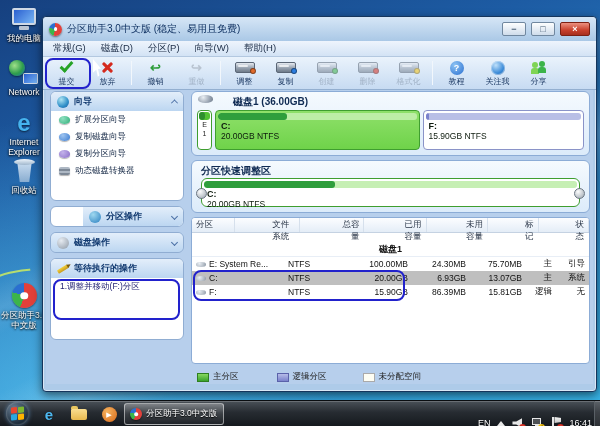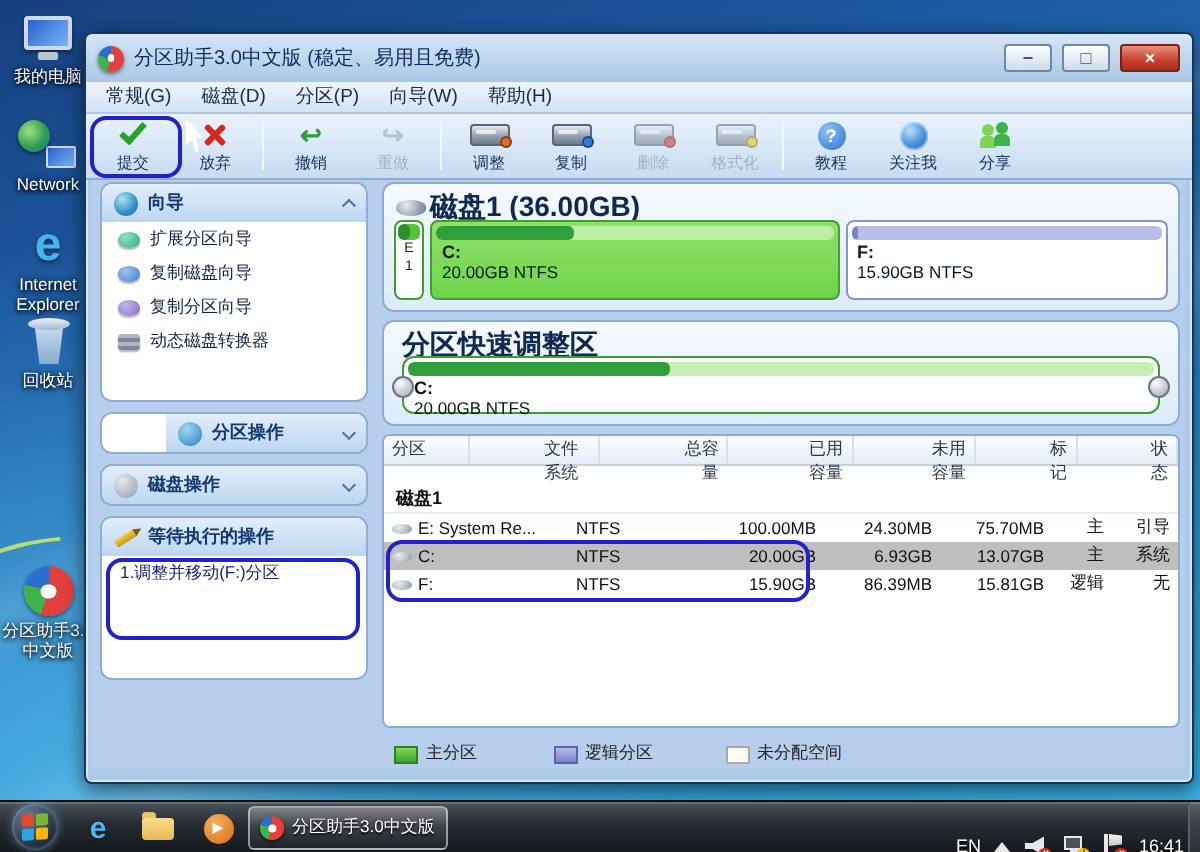--- a/index.html
+++ b/index.html
@@ -116,21 +116,21 @@
   .h-disk { background:radial-gradient(circle at 35% 30%,#e6ebf1,#8e99a6); }
   .pencil { width:12px; height:4px; border-radius:1px; transform:rotate(-32deg);
             background:linear-gradient(#f3d03e,#c89b1e); position:relative; }
   .pencil::after { content:""; position:absolute; right:-3px; top:0; border-left:4px solid #7a5c10;
             border-top:2px solid transparent; border-bottom:2px solid transparent; }
   .pend-item { font-size:8.5px; color:#1d1d6e; padding:3px 0 2px 9px; white-space:nowrap; }
 
   .main { position:absolute; left:145px; top:0; right:1px; bottom:0; }
   .mpanel { position:absolute; left:0; right:2px; border:1px solid #8cacd6; border-radius:6px;
             background:linear-gradient(#f5fafe,#dcebfa); }
-  .mp-head { display:flex; align-items:center; gap:2px; padding:3px 6px 1px; font-size:14px; font-weight:bold; color:#0f2a52; }
+  .mp-head { display:flex; gap:20px; padding:3px 6px 1px; font-size:10px; font-weight:bold; color:#0f2a52; }
   .diskic { width:15px; height:8px; border-radius:50%/45%; background:radial-gradient(circle at 35% 30%,#e9eef3,#97a2b0 60%,#6f7b8a); }
   .bars { position:absolute; left:5px; right:5px; top:18px; bottom:5px; display:flex; gap:3px; }
   .pbox { border-radius:4px; position:relative; overflow:hidden; }
   .strip { height:7px; margin:2px 2px 1px; border-radius:3px; position:relative; overflow:hidden; }
   .strip .fill { position:absolute; left:0; top:0; bottom:0; border-radius:3px; }
   .p-e { width:15px; border:1px solid #3f9e2f; background:#fff; }
   .p-e .strip { background:#53c234; margin:1px; height:8px; }
   .p-e .strip .fill { width:55%; background:#2e8f2e; }
   .p-e .etxt { font-size:7px; line-height:1.25; text-align:center; color:#222; }
   .p-c { flex:1.27; border:1px solid #3f9e2f; background:linear-gradient(#8fe06a,#6fd34a); }
@@ -153,21 +153,21 @@
 
   .tpanel { position:absolute; left:0; right:2px; top:127px; height:147px; background:#fff;
             border:1px solid #8cacd6; border-radius:4px; overflow:hidden; }
   .thead { height:15px; display:flex; background:linear-gradient(#fcfdff,#e4edf7); border-bottom:1px solid #c5d2e2;gap:33px; }
   .thead div { font-size:8.5px; color:#2a3648; padding:1px 4px; border-right:1px solid #d6e0ec; }
   .trow { height:14px; display:flex; align-items:center; font-size:8.5px; color:#111; }
   .trow div { padding:0 4px; white-space:nowrap; overflow:hidden; }
   .c1{width:92px;} .c2{width:64px;} .c3{width:64px;text-align:right;} .c4{width:58px;text-align:right;}
   .c5{width:56px;text-align:right;} .c6{width:30px;text-align:right;} .c7{flex:1;text-align:right;padding-right:8px;}
   .tgroup { height:16px; margin-top:8px; padding:2px 6px; font-size:9px; font-weight:bold; color:#111;
-            border-bottom:1px solid #e8eef6; }
+            border-bottom:1px solid #e8eef6;text-align:center; }
   .row-sel { background:#bfbfbf; }
   .pdisk { display:inline-block; width:10px; height:5px; border-radius:50%/45%; margin-right:3px;
            background:radial-gradient(circle at 35% 30%,#e9eef3,#8e99a6); vertical-align:middle; }
   .legend { position:absolute; left:2px; top:280px; height:14px; display:flex; align-items:center; font-size:8.5px; color:#222; }
   .lsw { width:12px; height:9px; border:1px solid #888; margin-right:4px; }
   .lg1 { background:linear-gradient(#86d860,#3aa32a); border-color:#2e7f20; }
   .lg2 { background:linear-gradient(#b6bce8,#7a82cc); border-color:#5a62aa; }
   .lg3 { background:#fdfdf3; border-color:#aaa; }
   .lgap1 { margin-left:4px; } .lgap2 { margin-left:38px; } .lgap3 { margin-left:36px; }
 
@@ -311,20 +311,28 @@
       <div class="ica">
           <div class="drv">
             <span class="bdg b-copy"></span>
           </div>
         </div>
       <span>复制</span>
     </div>
     <div class="tbtn dis">
       <div class="ica">
           <div class="drv">
+            <span class="bdg b-create"></span>
+          </div>
+        </div>
+      <span>创建</span>
+    </div>
+    <div class="tbtn dis">
+      <div class="ica">
+          <div class="drv">
             <span class="bdg b-del"></span>
           </div>
         </div>
       <span>删除</span>
     </div>
     <div class="tbtn dis">
       <div class="ica">
           <div class="drv">
             <span class="bdg b-fmt"></span>
           </div>

